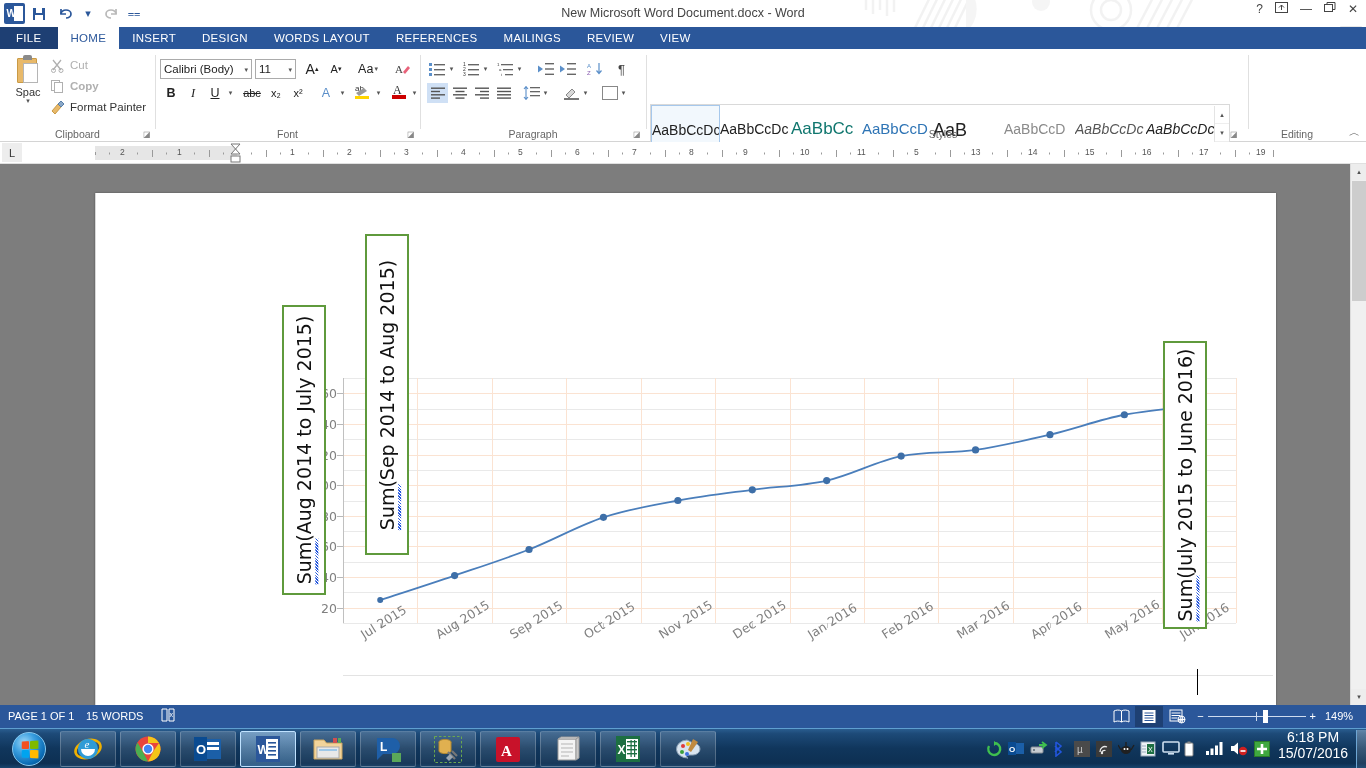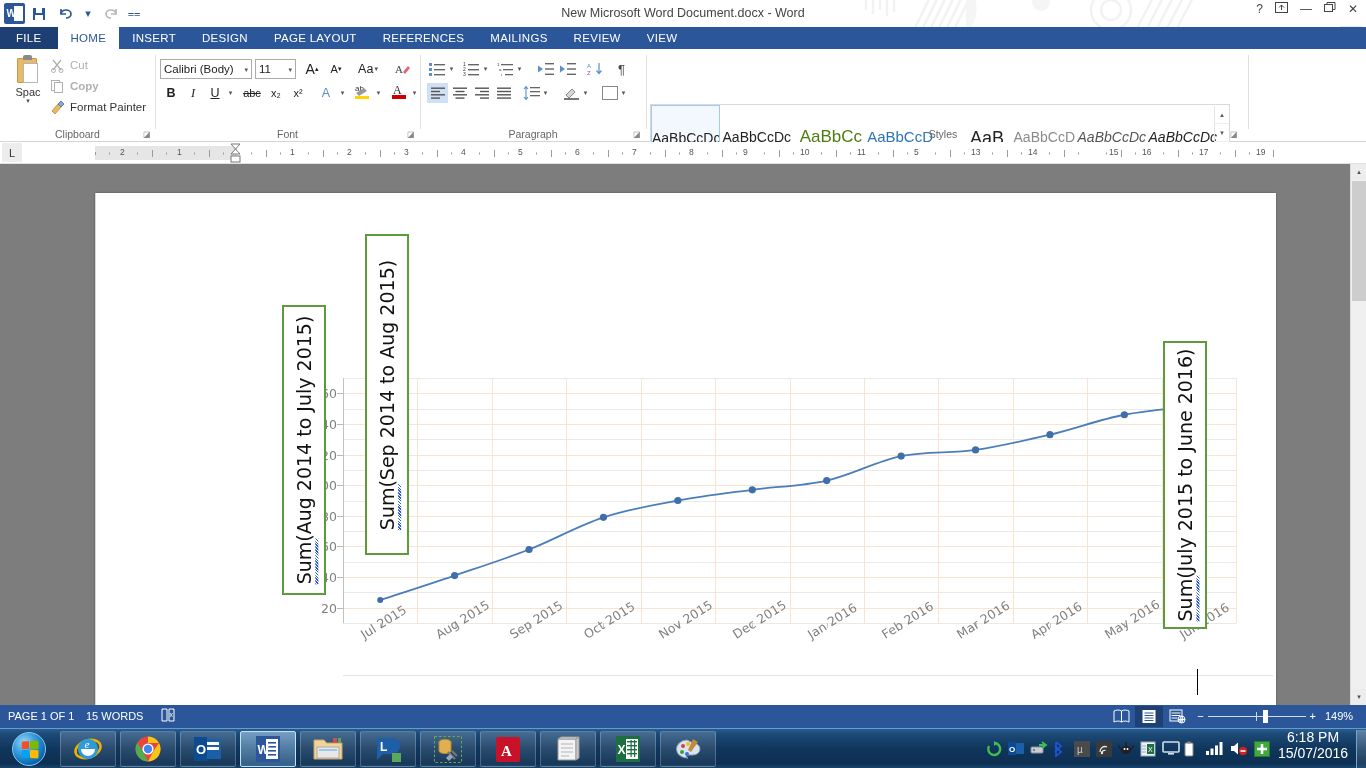--- a/index.html
+++ b/index.html
@@ -133,22 +133,22 @@
     justify-content: center; cursor: default;
   }
   .pbtn.sel { background: #cfe0f5; }
 
   
   .styles-box {
     position: absolute; left: 650px; top: 55px; width: 580px; height: 57px;
     border: 1px solid #d9d9d9; background: #fff;
   }
   .style-item {
-    float: left; width: 71px; height: 55px; text-align: right; cursor: default;
-    padding-top: 17px;
+    float: left; width: 71px; height: 55px; text-align: left; cursor: default;
+    padding-top: 9px;
   }
   .style-item.sel { border: 1px solid #a6c8ec; background: #f2f8fd; width: 69px; height: 53px; }
   .style-prev { font-size: 14px; line-height: 30px; color: #222; overflow: hidden; white-space: nowrap; }
   .style-name { font-size: 10.5px; color: #333; }
   .gallery-scroll {
     position: absolute; right: 1px; top: 1px; width: 14px; height: 55px;
     border-left: 1px solid #e4e4e4;
   }
   .gs-btn {
     width: 14px; height: 18px; display: flex; align-items: center; justify-content: center;
@@ -381,21 +381,21 @@
   </div>
 
   <div class="tb-avatar"></div>
 </div>
 
 <div class="tabbar">
   <div class="tab file">FILE</div>
   <div class="tab active">HOME</div>
   <div class="tab">INSERT</div>
   <div class="tab">DESIGN</div>
-  <div class="tab">PAGE LAYOUT</div>
+  <div class="tab">WORDS LAYOUT</div>
   <div class="tab">REFERENCES</div>
   <div class="tab">MAILINGS</div>
   <div class="tab">REVIEW</div>
   <div class="tab">VIEW</div>
 </div>
 
 <div class="ribbon">
 
   <div class="grp" style="left:0; width:155px;">
     <div class="paste-btn">
@@ -684,21 +684,21 @@
     <div class="styles-box" style="left:3px;">
       <div class="style-item sel">
         <div class="style-prev">AaBbCcDc</div>
         <div class="style-name">¶ Normal</div>
       </div>
       <div class="style-item">
         <div class="style-prev">AaBbCcDc</div>
         <div class="style-name">¶ No Spac...</div>
       </div>
       <div class="style-item">
-        <div class="style-prev" style="color:#4d7c0f; font-size:17px;">AaBbCc</div>
+        <div class="style-prev" style="color:#0f766e; font-size:17px;">AaBbCc</div>
         <div class="style-name">Heading 1</div>
       </div>
       <div class="style-item">
         <div class="style-prev" style="color:#2e74b5; font-size:15px;">AaBbCcD</div>
         <div class="style-name">Heading 2</div>
       </div>
       <div class="style-item">
         <div class="style-prev" style="font-size:18px; line-height:32px;">AaB</div>
         <div class="style-name">Title</div>
       </div>
@@ -718,20 +718,25 @@
         <div class="gs-btn">▴</div>
         <div class="gs-btn">▾</div>
         <div class="gs-btn" style="border:none;">⩵</div>
       </div>
     </div>
     <div class="grp-label" style="left:0; width:592px;">Styles</div>
     <div class="dlg-launch" style="right:8px;">◪</div>
   </div>
   <div class="grp-sep" style="left:1248px;"></div>
 
+  <div class="grp" style="left:1249px; width:117px;">
+
+    <div class="grp-label" style="left:0; width:96px;">Editing</div>
+    <div class="collapse-ribbon">︿</div>
+  </div>
 </div>
 
 <div class="rulerbar">
   <div class="tabsel">L</div>
   <div class="ruler">
     <div class="indent-zone"></div>
     <div class="rk" style="left:25px;">2</div>
     <div class="rk" style="left:82px;">1</div>
     <div class="rk" style="left:195px;">1</div>
     <div class="rk" style="left:252px;">2</div>
@@ -740,21 +745,21 @@
     <div class="rk" style="left:423px;">5</div>
     <div class="rk" style="left:480px;">6</div>
     <div class="rk" style="left:537px;">7</div>
     <div class="rk" style="left:594px;">8</div>
     <div class="rk" style="left:648px;">9</div>
     <div class="rk" style="left:705px;">10</div>
     <div class="rk" style="left:762px;">11</div>
     <div class="rk" style="left:819px;">5</div>
     <div class="rk" style="left:876px;">13</div>
     <div class="rk" style="left:933px;">14</div>
-    <div class="rk" style="left:990px;margin-left:24px;">15</div>
+    <div class="rk" style="left:990px;">15</div>
     <div class="rk" style="left:1047px;">16</div>
     <div class="rk" style="left:1104px;">17</div>
     <div class="rk" style="left:1161px;">19</div>
     <svg style="position:absolute; left:0; top:0; width:1180px; height:14px;">
       <g fill="#9a9a9a">
         <rect x="0" y="6" width="1" height="3"></rect>
           <rect x="14" y="6.5" width="1" height="2"></rect>
         <rect x="42" y="6.5" width="1" height="2"></rect>
           <rect x="57" y="4" width="1" height="7"></rect>
         <rect x="71" y="6.5" width="1" height="2"></rect>

